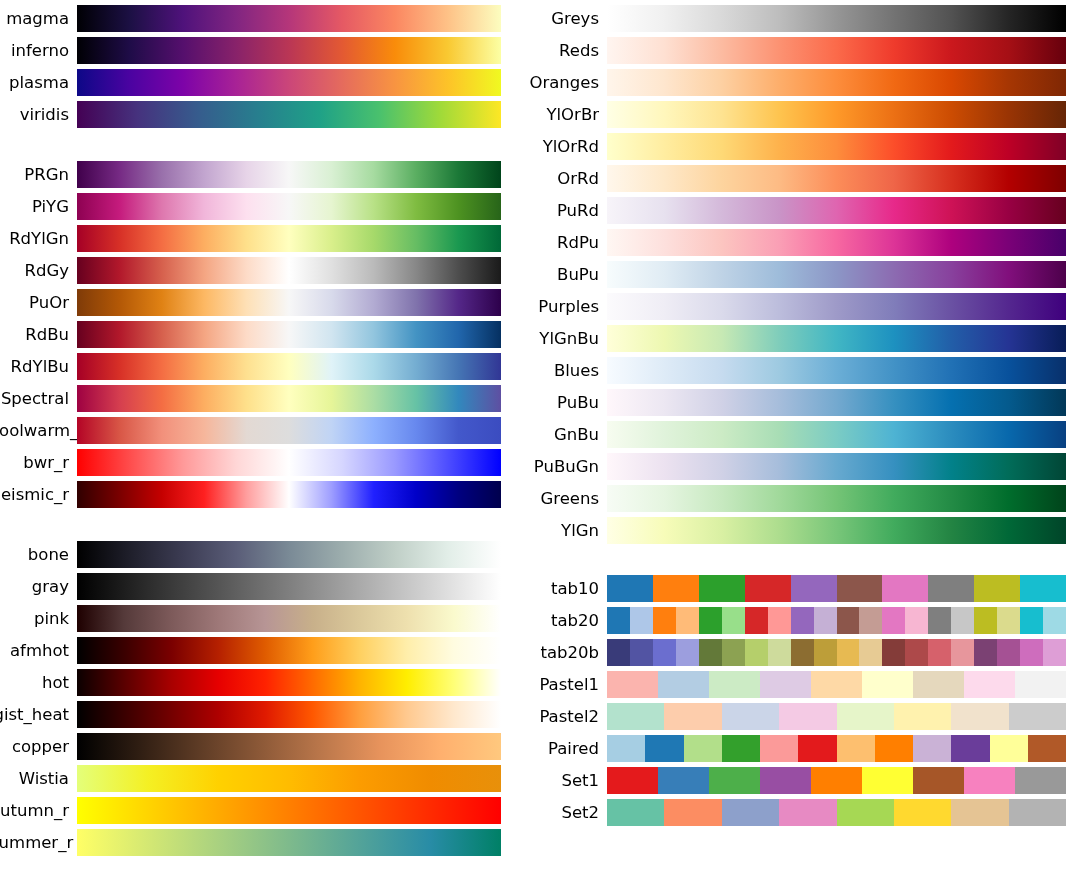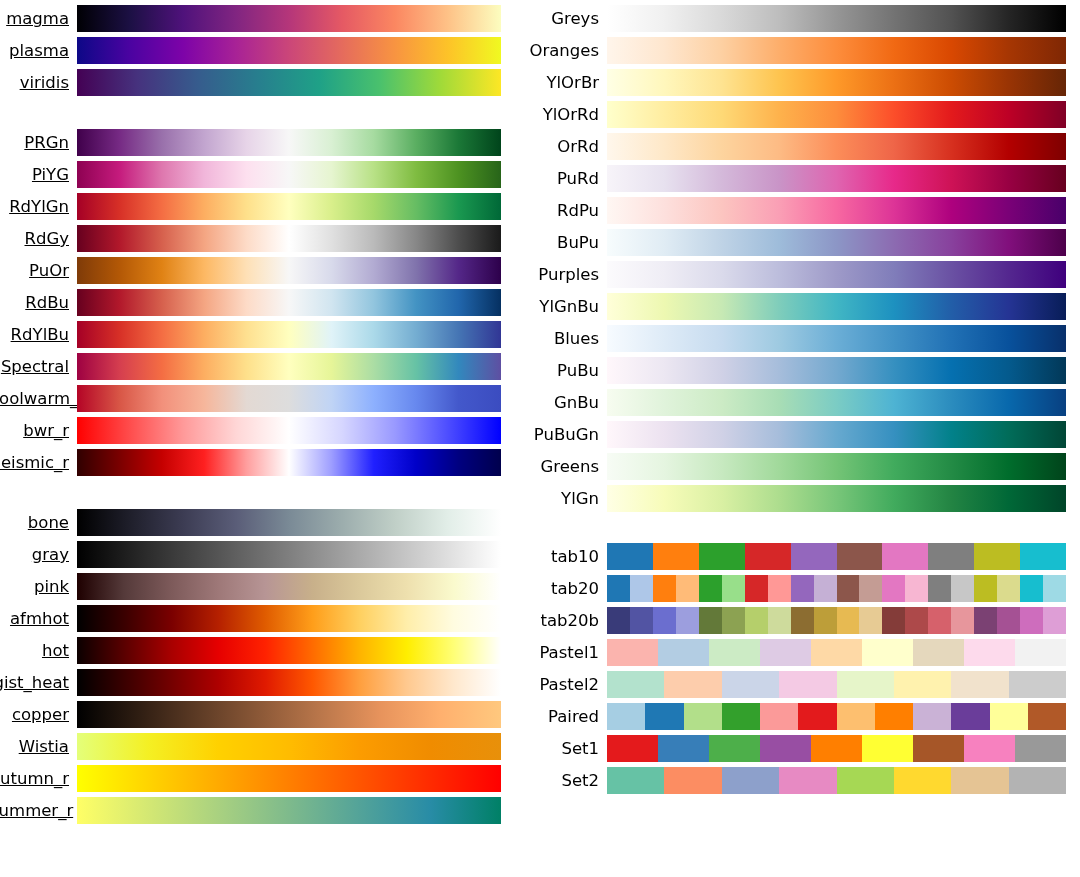--- a/index.html
+++ b/index.html
@@ -27,21 +27,21 @@
   .cmap-label{
     flex:0 0 auto;
     text-align:right;
     font-size:16.5px;
     color:#000000;
     line-height:27px;
     white-space:nowrap;
     overflow:hidden;
     letter-spacing:0px;
   }
-  #col-left .cmap-label{width:69px;padding-right:8px;direction:rtl;text-decoration:underline;}
+  #col-left .cmap-label{width:69px;padding-right:8px;direction:rtl;}
   #col-right .cmap-label{width:79px;padding-right:8px;direction:rtl;}
 
   .cmap-bar{
     flex:0 0 auto;
     height:27px;
     border-radius:0px;
   }
   #col-left .cmap-bar{width:424px;}
   #col-right .cmap-bar{width:459px;}
 
@@ -55,20 +55,24 @@
 <body>
 
 <div id="sheet">
   <div class="column" id="col-left" style="padding-top: 5px;">
       <div class="cmap-group">
         <div class="cmap-row">
           <div class="cmap-label">magma</div>
           <div class="cmap-bar" style="background-image: linear-gradient(to right, rgb(0, 0, 4) 0%, rgb(28, 16, 68) 12.5%, rgb(79, 18, 123) 25%, rgb(129, 37, 129) 37.5%, rgb(181, 54, 122) 50%, rgb(229, 89, 100) 62.5%, rgb(251, 135, 97) 75%, rgb(254, 194, 135) 87.5%, rgb(252, 253, 191) 100%);"></div>
         </div>
         <div class="cmap-row">
+          <div class="cmap-label">inferno</div>
+          <div class="cmap-bar" style="background-image: linear-gradient(to right, rgb(0, 0, 4) 0%, rgb(31, 12, 72) 12.5%, rgb(85, 15, 109) 25%, rgb(136, 34, 106) 37.5%, rgb(186, 54, 85) 50%, rgb(227, 89, 51) 62.5%, rgb(249, 140, 10) 75%, rgb(249, 201, 50) 87.5%, rgb(252, 255, 164) 100%);"></div>
+        </div>
+        <div class="cmap-row">
           <div class="cmap-label">plasma</div>
           <div class="cmap-bar" style="background-image: linear-gradient(to right, rgb(13, 8, 135) 0%, rgb(75, 3, 161) 12.5%, rgb(125, 3, 168) 25%, rgb(168, 34, 150) 37.5%, rgb(203, 70, 121) 50%, rgb(229, 107, 93) 62.5%, rgb(248, 148, 65) 75%, rgb(253, 195, 40) 87.5%, rgb(240, 249, 33) 100%);"></div>
         </div>
         <div class="cmap-row">
           <div class="cmap-label">viridis</div>
           <div class="cmap-bar" style="background-image: linear-gradient(to right, rgb(68, 1, 84) 0%, rgb(70, 50, 126) 14.286%, rgb(54, 92, 141) 28.571%, rgb(39, 127, 142) 42.857%, rgb(31, 161, 135) 57.143%, rgb(74, 193, 109) 71.429%, rgb(160, 218, 57) 85.714%, rgb(253, 231, 37) 100%);"></div>
         </div>
       </div>
       <div class="group-gap-lg"></div>
       <div class="cmap-group">
@@ -159,20 +163,24 @@
           <div class="cmap-label" style="direction: ltr; text-indent: -10px;">summer_r</div>
           <div class="cmap-bar" style="background-image: linear-gradient(to right, rgb(255, 255, 102) 0%, rgb(212, 232, 115) 16.667%, rgb(169, 209, 128) 33.333%, rgb(126, 186, 140) 50%, rgb(83, 163, 153) 66.667%, rgb(40, 140, 166) 83.333%, rgb(0, 128, 102) 100%);"></div>
         </div>
       </div>
     </div>
   <div class="column" id="col-right" style="padding-top: 5px;">
       <div class="cmap-group">
         <div class="cmap-row">
           <div class="cmap-label">Greys</div>
           <div class="cmap-bar" style="background-image: linear-gradient(to right, rgb(255, 255, 255) 0%, rgb(240, 240, 240) 12.5%, rgb(217, 217, 217) 25%, rgb(189, 189, 189) 37.5%, rgb(150, 150, 150) 50%, rgb(115, 115, 115) 62.5%, rgb(82, 82, 82) 75%, rgb(37, 37, 37) 87.5%, rgb(0, 0, 0) 100%);"></div>
+        </div>
+        <div class="cmap-row">
+          <div class="cmap-label">Reds</div>
+          <div class="cmap-bar" style="background-image: linear-gradient(to right, rgb(255, 245, 240) 0%, rgb(254, 224, 210) 12.5%, rgb(252, 187, 161) 25%, rgb(252, 146, 114) 37.5%, rgb(251, 106, 74) 50%, rgb(239, 59, 44) 62.5%, rgb(203, 24, 29) 75%, rgb(165, 15, 21) 87.5%, rgb(103, 0, 13) 100%);"></div>
         </div>
         <div class="cmap-row">
           <div class="cmap-label">Oranges</div>
           <div class="cmap-bar" style="background-image: linear-gradient(to right, rgb(255, 245, 235) 0%, rgb(254, 230, 206) 12.5%, rgb(253, 208, 162) 25%, rgb(253, 174, 107) 37.5%, rgb(253, 141, 60) 50%, rgb(241, 105, 19) 62.5%, rgb(217, 72, 1) 75%, rgb(166, 54, 3) 87.5%, rgb(127, 39, 4) 100%);"></div>
         </div>
         <div class="cmap-row">
           <div class="cmap-label">YlOrBr</div>
           <div class="cmap-bar" style="background-image: linear-gradient(to right, rgb(255, 255, 229) 0%, rgb(255, 247, 188) 12.5%, rgb(254, 227, 145) 25%, rgb(254, 196, 79) 37.5%, rgb(254, 153, 41) 50%, rgb(236, 112, 20) 62.5%, rgb(204, 76, 2) 75%, rgb(153, 52, 4) 87.5%, rgb(102, 37, 6) 100%);"></div>
         </div>
         <div class="cmap-row">

